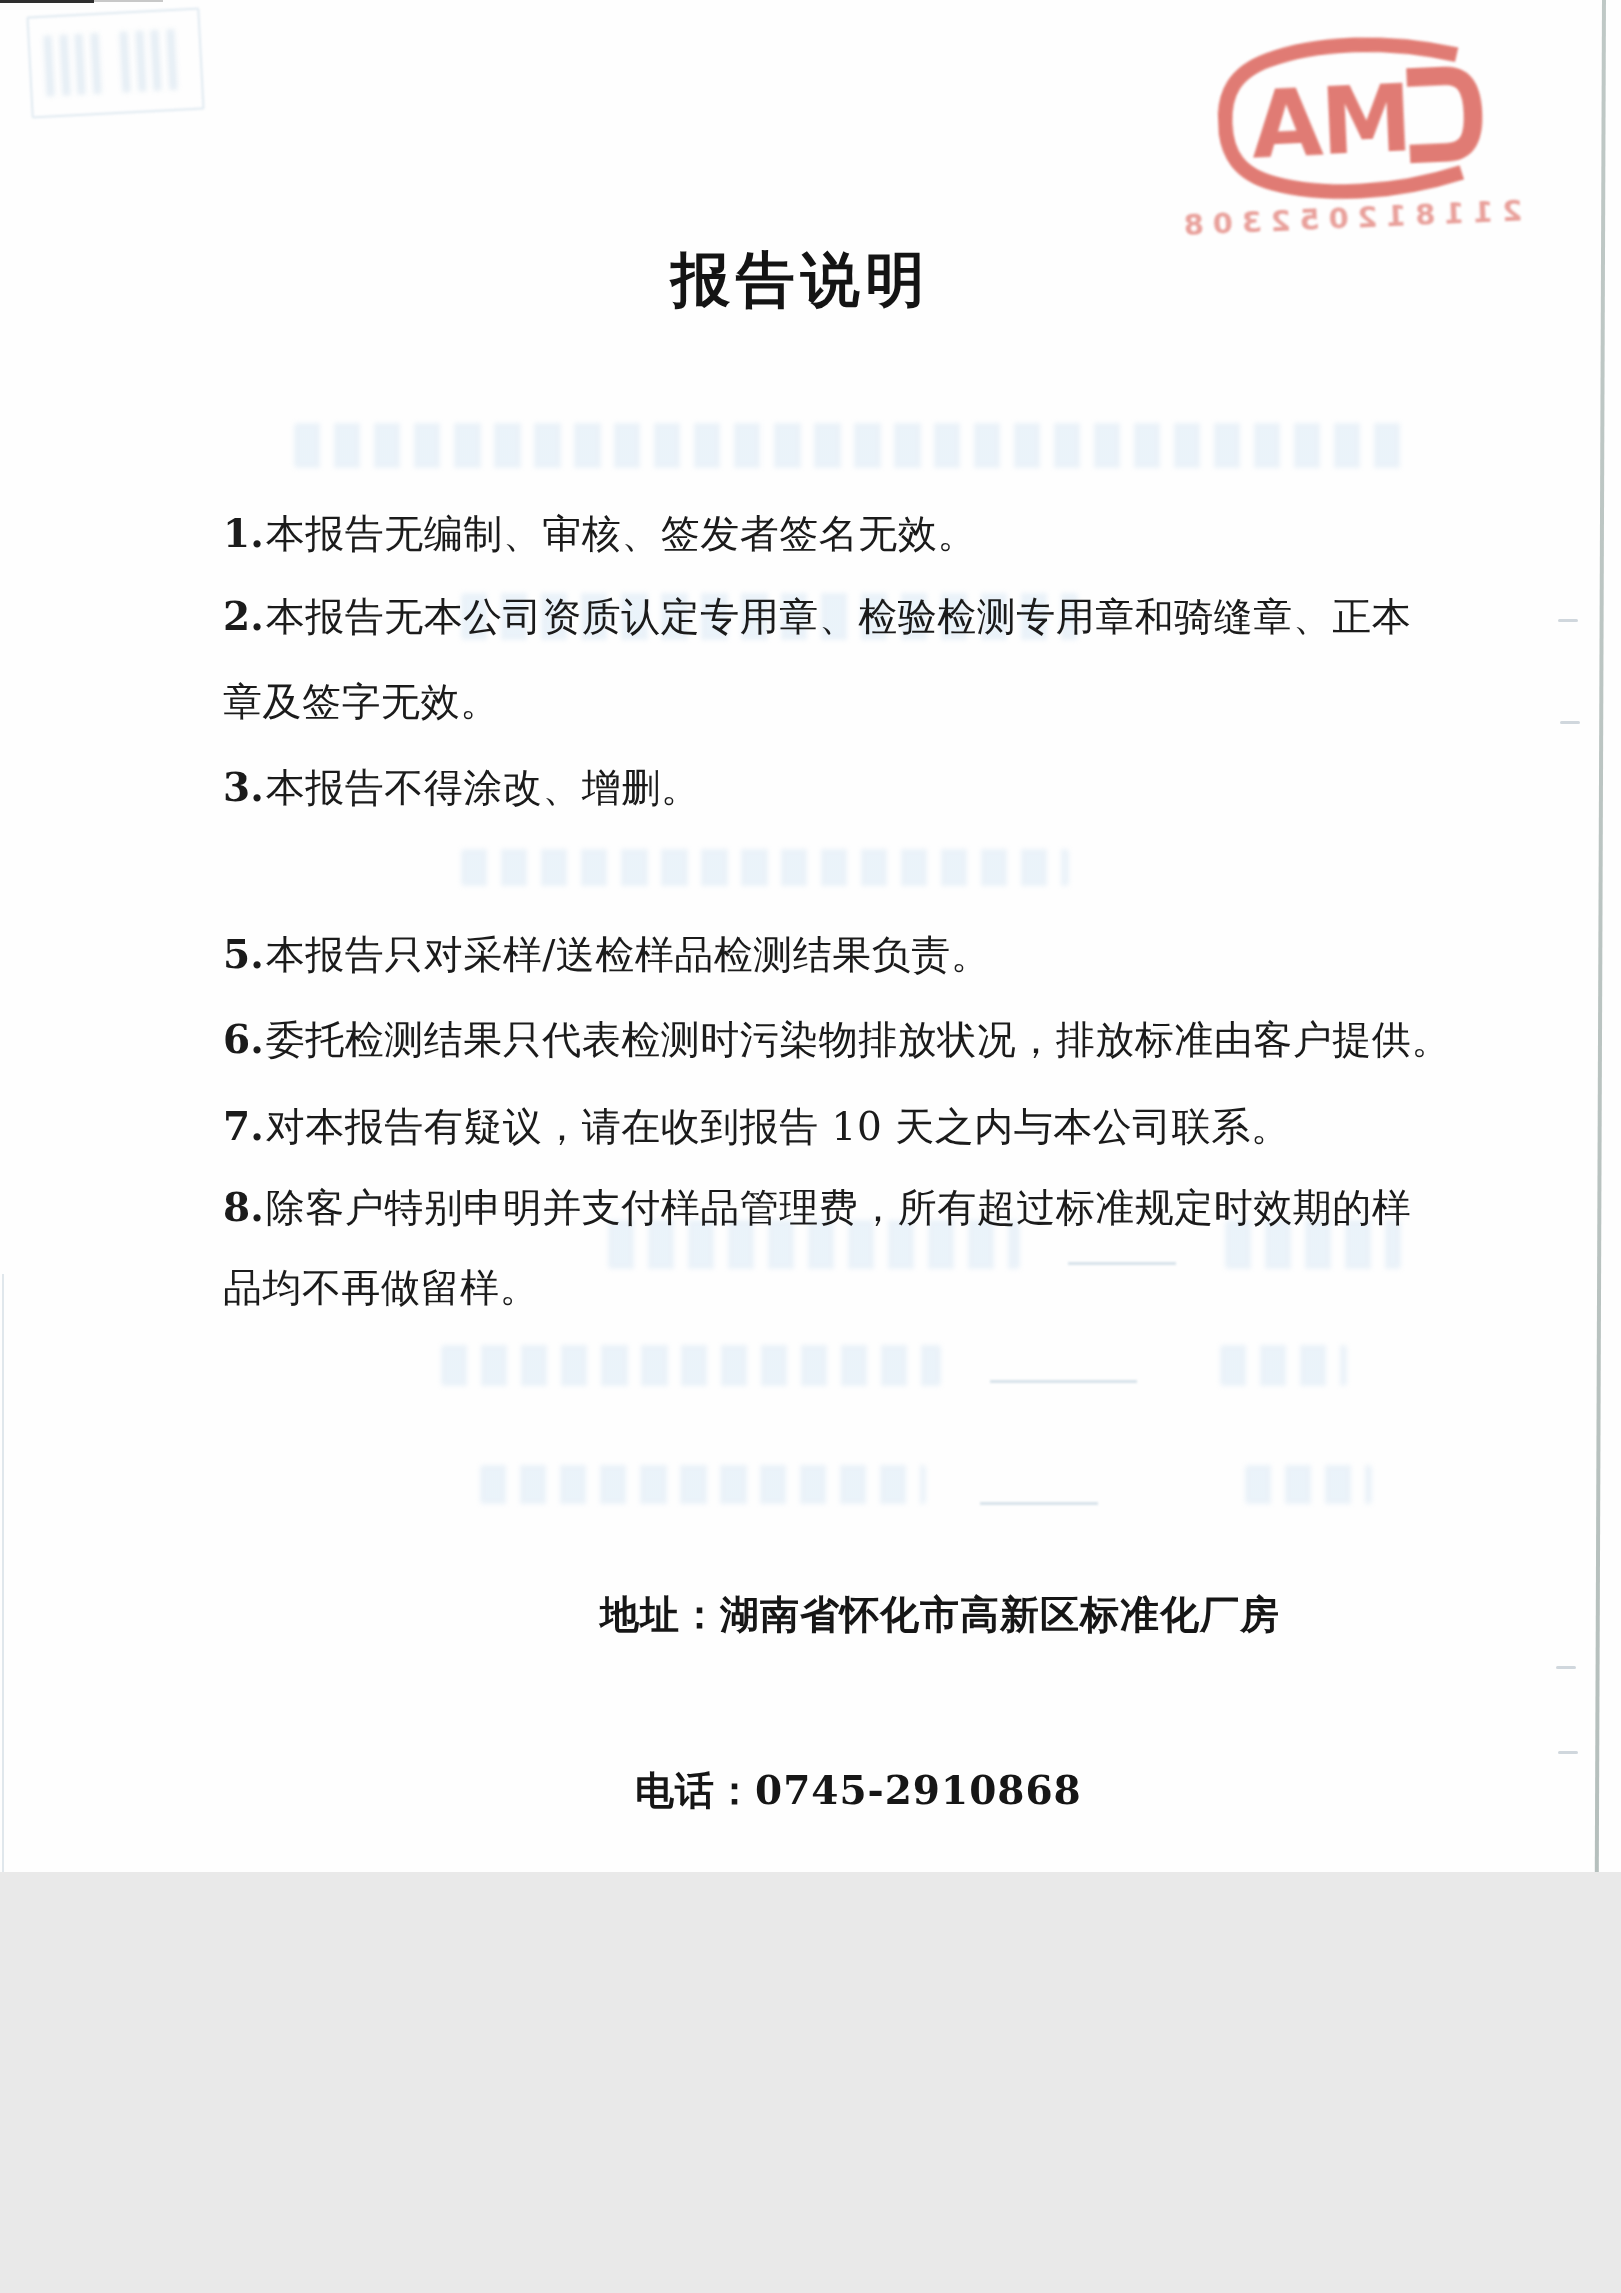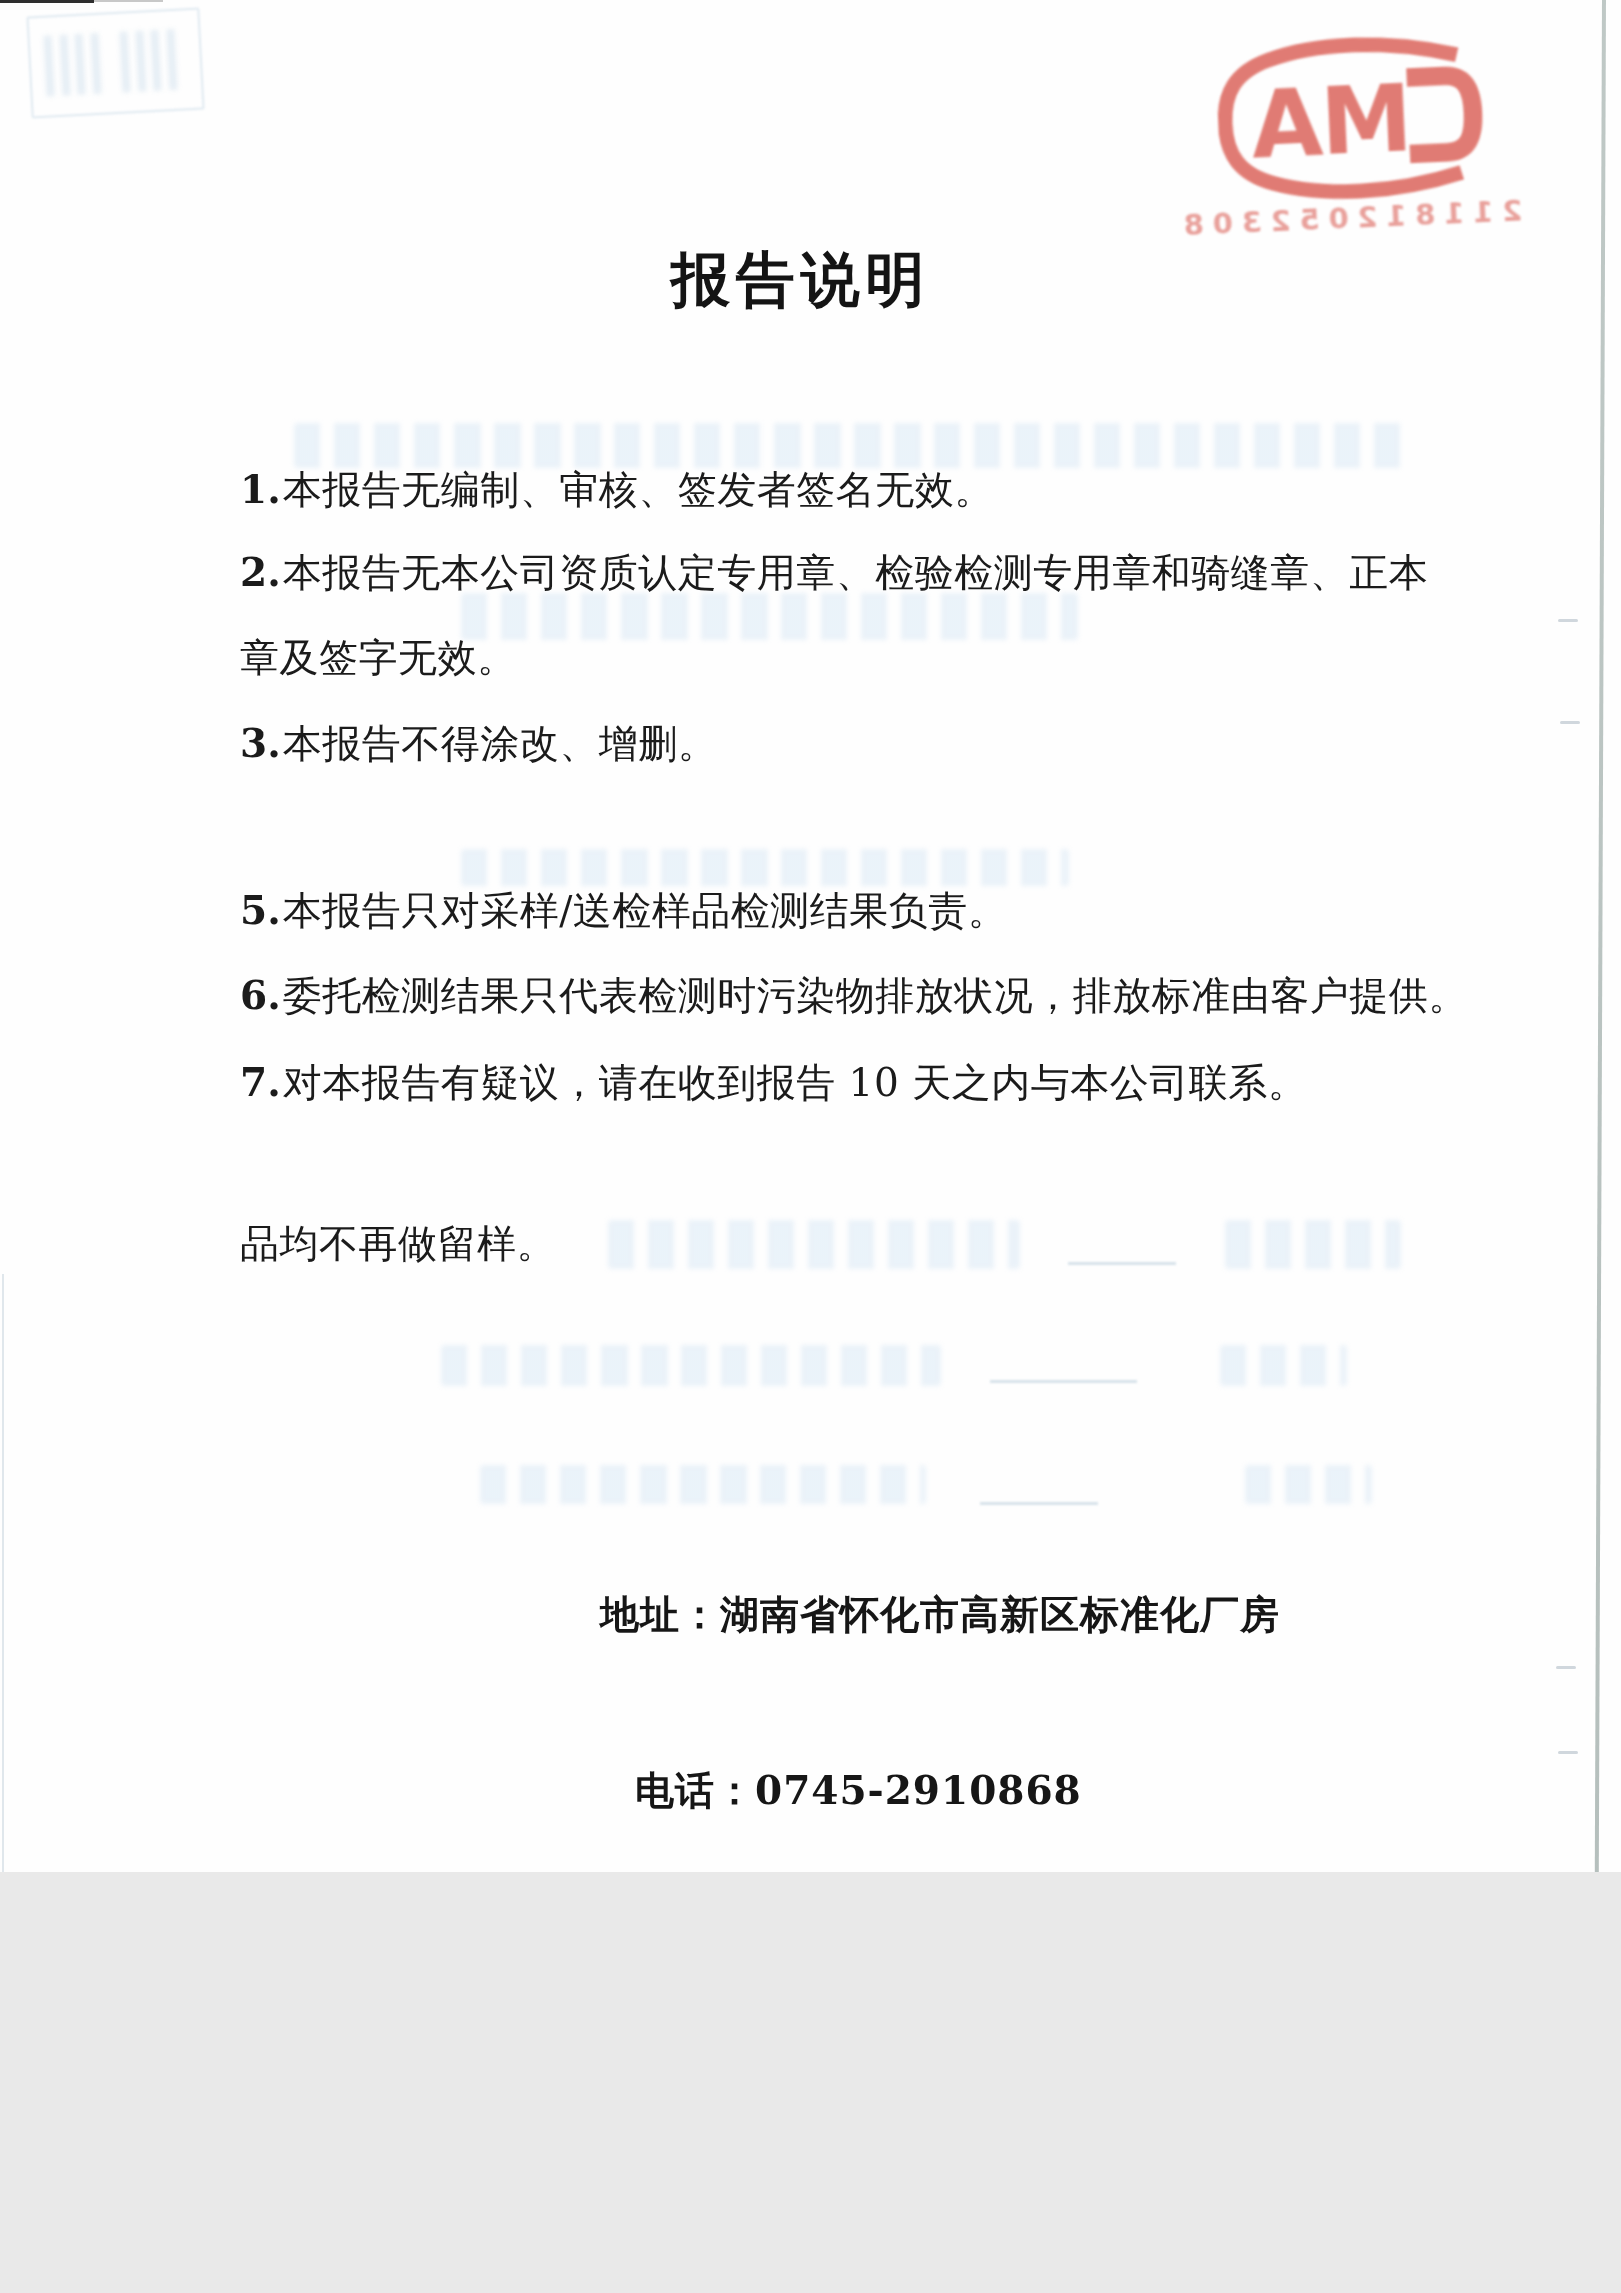--- a/index.html
+++ b/index.html
@@ -62,22 +62,22 @@
 
   
   .doc-title {
     position:absolute; top:241px; left:0; width:1621px; text-align:center;
     font-size:59px; font-weight:600; letter-spacing:5.9px; color:#141414;
     transform:translateX(-9.8px); white-space:nowrap;
   }
 
   
   .line {
-    position:absolute; left:240px; width:1215px; font-size:39px;
-    letter-spacing:0.5px; white-space:nowrap; color:#1b1b1b;
+    position:absolute; left:223px; width:1215px; font-size:39px;
+    letter-spacing:0.5px; white-space:nowrap; color:#1b1b1b;margin-top:44px;
   }
   .line .num { font-weight:bold; letter-spacing:0; margin-right:2px; }
   .l1  { top:463px; }  .l2  { top:546px; }  .l3  { top:631px; }
   .l4  { top:717px; }  .l5  { top:801px; }  .l6  { top:884px; }
   .l7  { top:969px; }  .l8  { top:1056px; } .l9  { top:1137px; }
   .l10 { top:1217px; }
 
   
   .contact-line {
     position:absolute; font-size:39px; font-weight:bold; letter-spacing:1px;
@@ -168,20 +168,23 @@
   </div>
   <div class="line l6">
     <span class="num">5.</span><span>本报告只对采样/送检样品检测结果负责。</span>
   </div>
   <div class="line l7">
     <span class="num">6.</span><span>委托检测结果只代表检测时污染物排放状况，排放标准由客户提供。</span>
   </div>
   <div class="line l8">
     <span class="num">7.</span><span>对本报告有疑议，请在收到报告 10 天之内与本公司联系。</span>
   </div>
+  <div class="line l9">
+    <span class="num">8.</span><span>除客户特别申明并支付样品管理费，所有超过标准规定时效期的样</span>
+  </div>
   <div class="line l10">
     <span>品均不再做留样。</span>
   </div>
 
   <div class="contact-line c1">
     <span>地址：</span><span>湖南省怀化市高新区标准化厂房</span>
   </div>
   <div class="contact-line c3">
     <span>电话：</span><span>0745-2910868</span>
   </div>

